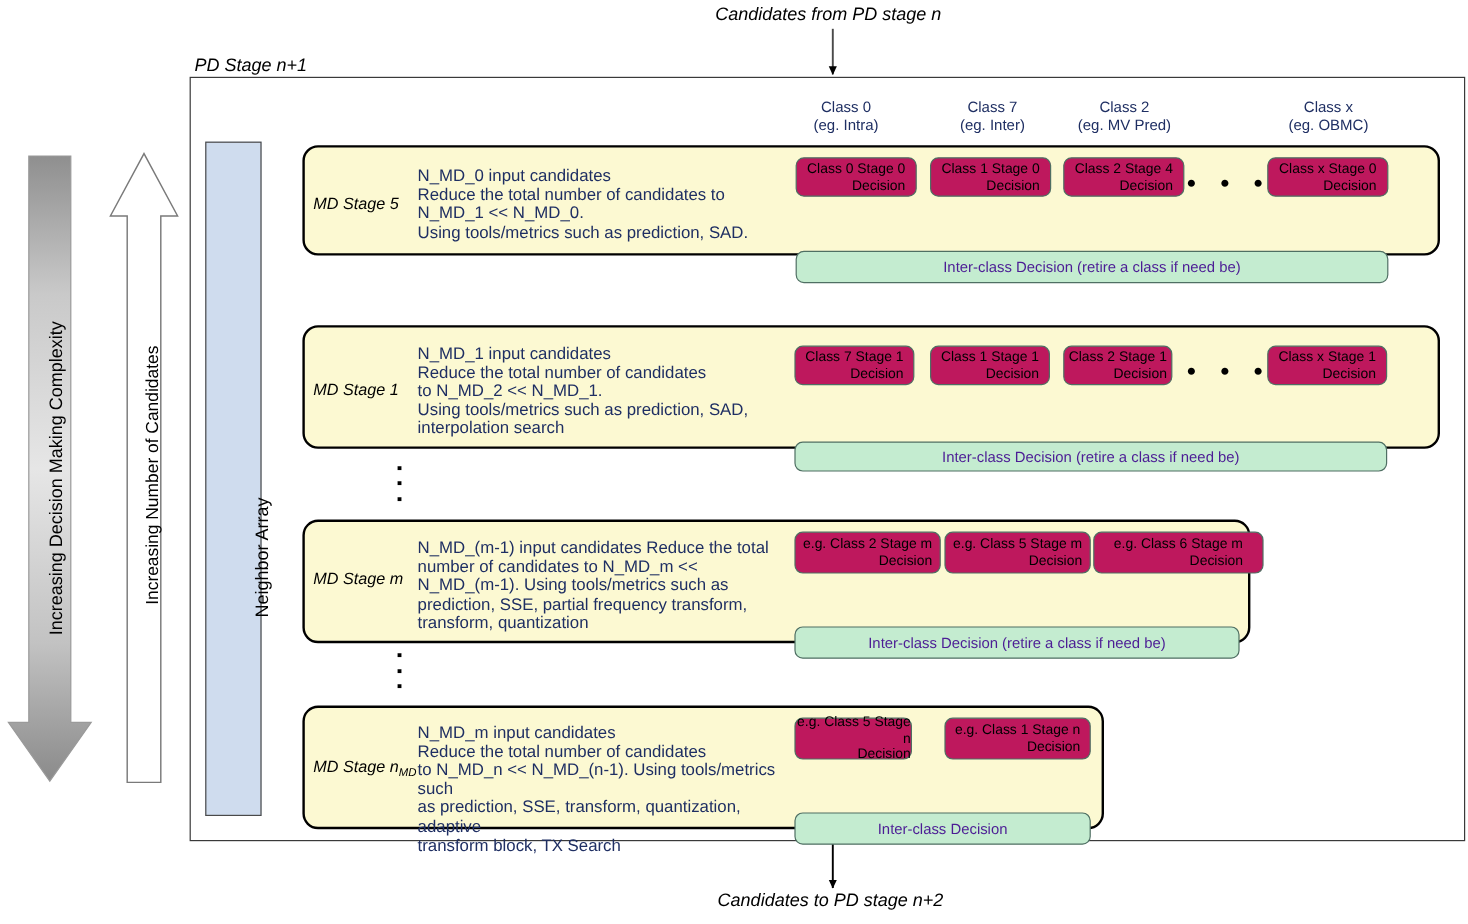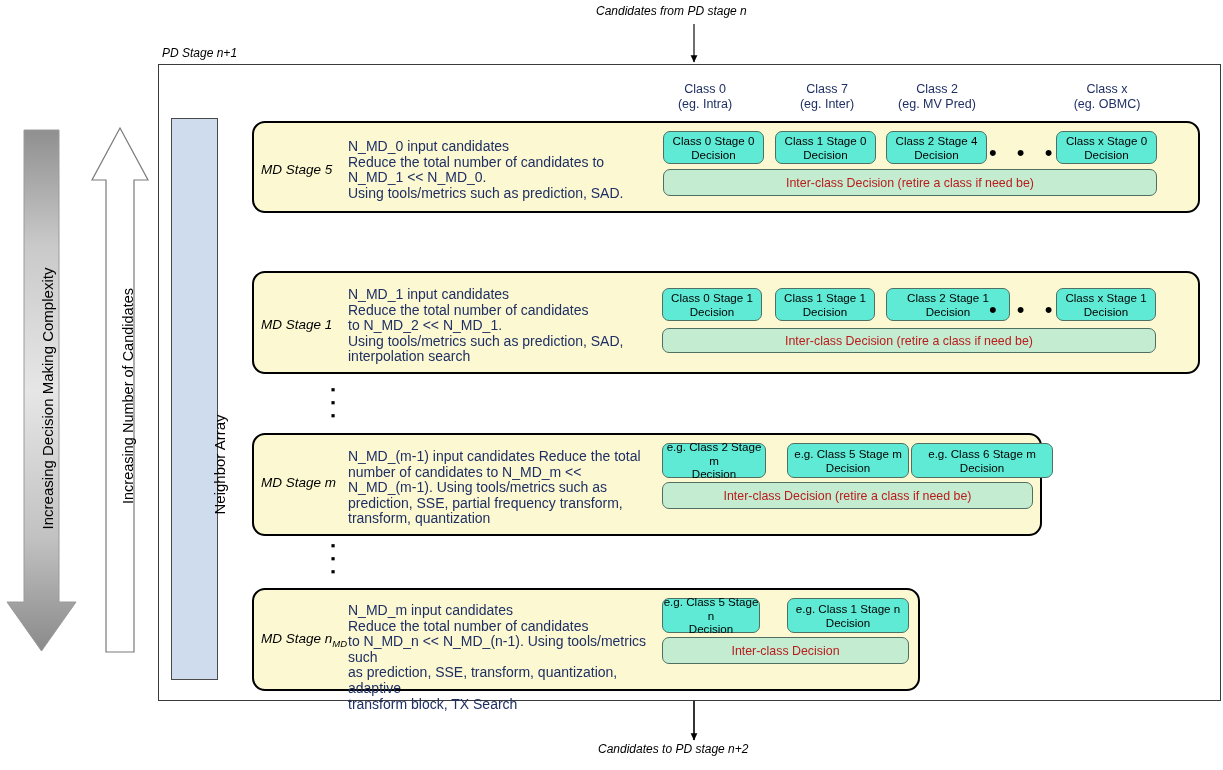--- a/index.html
+++ b/index.html
@@ -2,21 +2,21 @@
 <html><head>
 <meta charset="utf-8">
 <style>
   html,body{margin:0;padding:0;background:#ffffff;}
   body{width:1223px;height:770px;position:relative;
        font-family:"Liberation Sans","DejaVu Sans",sans-serif;
        color:#000;overflow:hidden;}
   .abs{position:absolute;}
 
   
-  .caption{font-style:italic;font-size:12px;color:#000;white-space:nowrap;}
+  .caption{font-style:italic;font-size:15px;color:#000;white-space:nowrap;}
 
   
   #pd-frame{left:158px;top:64px;width:1063px;height:637px;
             border:1.6px solid #3a3a3a;background:#fff;box-sizing:border-box;}
   #pd-frame-label{left:162px;top:46px;}
 
   
   .class-head{font-size:12.5px;color:#1f2f63;text-align:center;line-height:15px;white-space:nowrap;}
   #complexity-label{left:-163px;top:390px;width:420px;
       transform:rotate(-90deg);text-align:center;font-size:15px;white-space:nowrap;}
@@ -29,26 +29,26 @@
   #neighbor-array-label{left:-163px;top:337px;width:420px;transform:rotate(-90deg);
       text-align:center;font-size:15px;white-space:nowrap;color:#000;}
 
   
   .stage{background:#fcf9d2;border:2.1px solid #000;border-radius:13px;box-sizing:border-box;}
   .stage-name{position:absolute;font-style:italic;font-size:13.5px;white-space:nowrap;color:#000;}
   .stage-name sub{font-size:9.5px;text-align:center;}
   .stage-desc{position:absolute;font-size:14px;color:#1f2f63;line-height:15.6px;}
 
   
-  .dbox{position:absolute;background:#5eead4;border:1.4px solid #4f6f63;
+  .dbox{position:absolute;background:#be185d;border:1.4px solid #4f6f63;
         border-radius:7px;box-sizing:border-box;display:flex;align-items:center;
-        justify-content:center;text-align:center;font-size:11.6px;line-height:13.6px;color:#000;}
+        justify-content:center;text-align:right;font-size:11.6px;line-height:13.6px;color:#000;}
   .interbox{position:absolute;background:#c4ecd0;border:1.4px solid #4f6f63;
         border-radius:7px;box-sizing:border-box;display:flex;align-items:center;
-        justify-content:center;font-size:12.4px;color:#b91c1c;}
+        justify-content:center;font-size:12.4px;color:#4c1d95;margin-top:40px;}
 
   .ellipsis-h{position:absolute;font-size:22px;letter-spacing:7px;color:#000;line-height:1;}
   .ellipsis-v{position:absolute;font-size:13px;color:#000;line-height:13px;text-align:center;}
 
   svg.overlay{position:absolute;left:0;top:0;width:1223px;height:770px;pointer-events:none;}
 </style>
 </head>
 <body>
 
 <svg class="overlay">
@@ -145,42 +145,42 @@
 <div class="interbox" style="left:663px;top:169px;width:494px;height:27px;">Inter-class Decision (retire a class if need be)</div>
 
 <div class="abs stage" style="left:252px;top:271px;width:948px;height:103px;"></div>
 <div class="abs stage-name" style="left:261px;top:317px;">MD Stage 1</div>
 <div class="abs stage-desc" style="left:348px;top:287px;width:310px;white-space:pre-line;">N_MD_1 input candidates
 Reduce the total number of candidates
 to N_MD_2 &lt;&lt; N_MD_1.
 Using tools/metrics such as prediction, SAD,
 interpolation search</div>
 
-<div class="dbox" style="left:662px;top:288px;width:100px;height:33px;white-space:pre-line;">Class 0 Stage 1
+<div class="dbox" style="left:662px;top:288px;width:100px;height:33px;white-space:pre-line;">Class 7 Stage 1
 Decision</div>
 <div class="dbox" style="left:775px;top:288px;width:100px;height:33px;white-space:pre-line;">Class 1 Stage 1
 Decision</div>
-<div class="dbox" style="left:886px;top:288px;width:124px;height:33px;white-space:pre-line;">Class 2 Stage 1
+<div class="dbox" style="left:886px;top:288px;width:91px;height:33px;white-space:pre-line;">Class 2 Stage 1
 Decision</div>
 <div class="ellipsis-h" style="left:989px;top:299px;">• • •</div>
 <div class="dbox" style="left:1056px;top:288px;width:100px;height:33px;white-space:pre-line;">Class x Stage 1
 Decision</div>
 <div class="interbox" style="left:662px;top:328px;width:494px;height:25px;">Inter-class Decision (retire a class if need be)</div>
 
 <div class="ellipsis-v" style="left:325px;top:383px;width:16px;">
   <div>▪</div>
   <div>▪</div>
   <div>▪</div>
 </div>
 
 <div class="abs stage" style="left:252px;top:433px;width:790px;height:103px;"></div>
 <div class="abs stage-name" style="left:261px;top:475px;">MD Stage m</div>
 <div class="abs stage-desc" style="left:348px;top:449px;width:300px;">N_MD_(m-1) input candidates Reduce the total number of candidates to N_MD_m &lt;&lt; N_MD_(m-1). Using tools/metrics such as prediction, SSE, partial frequency transform, transform, quantization</div>
 
-<div class="dbox" style="left:662px;top:443px;width:104px;height:35px;white-space:pre-line;">e.g. Class 2 Stage m
+<div class="dbox" style="left:662px;top:443px;width:122px;height:35px;white-space:pre-line;">e.g. Class 2 Stage m
 Decision</div>
 <div class="dbox" style="left:787px;top:443px;width:122px;height:35px;white-space:pre-line;">e.g. Class 5 Stage m
 Decision</div>
 <div class="dbox" style="left:911px;top:443px;width:142px;height:35px;white-space:pre-line;">e.g. Class 6 Stage m
 Decision</div>
 <div class="interbox" style="left:662px;top:482px;width:371px;height:27px;">Inter-class Decision (retire a class if need be)</div>
 
 <div class="ellipsis-v" style="left:325px;top:539px;width:16px;">
   <div>▪</div>
   <div>▪</div>

